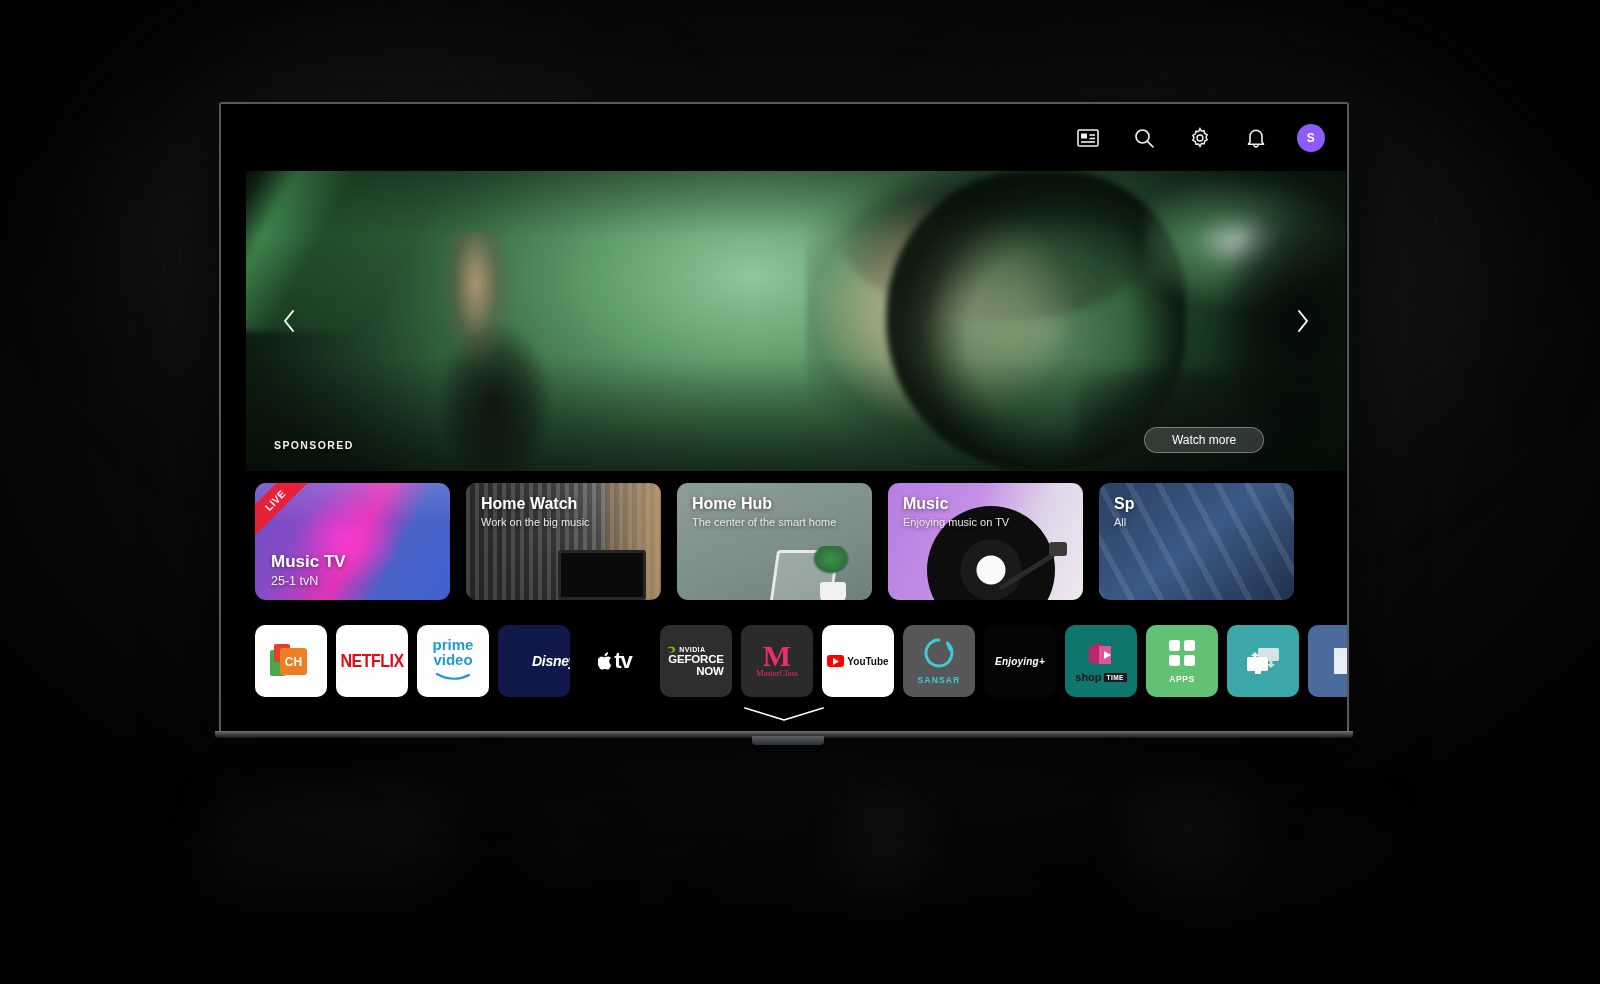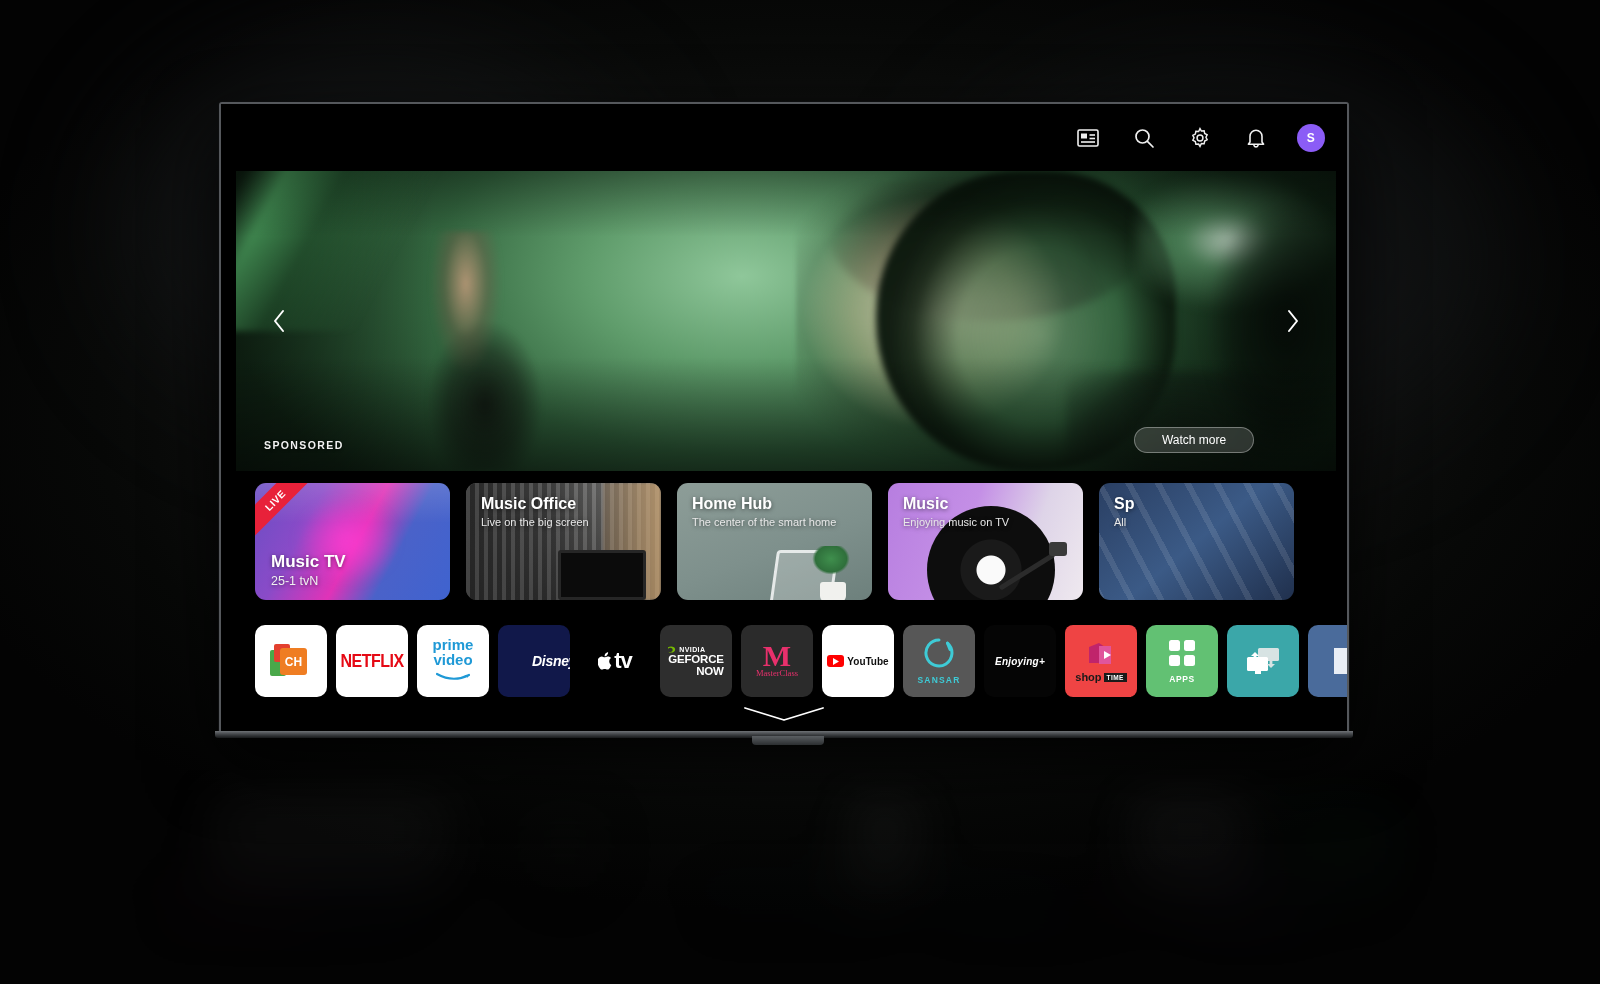--- a/index.html
+++ b/index.html
@@ -66,21 +66,21 @@
   #avatar {
     width:28px; height:28px; border-radius:50%;
     background:#8b5cf6; color:#fff;
     display:flex; align-items:center; justify-content:center;
     font-size:12px; font-weight:700; letter-spacing:.3px;
     cursor:pointer;
   }
 
   
   #hero {
-    position:absolute; left:15px; top:67px; width:1100px; height:300px;
+    position:absolute; left:25px; top:67px; width:1100px; height:300px;
     overflow:hidden; background:#0c170c;
   }
   #hero-img { position:absolute; inset:0; overflow:hidden; }
 
   
   .h-bg {
     position:absolute; inset:0;
     background:
       radial-gradient(ellipse 520px 300px at 46% 35%, #8fc79a 0%, #5f9c6b 30%, #33663f 60%, #17331d 100%),
       #16301b;
@@ -254,21 +254,21 @@
   #app-ch    { background:#fff; }
   #app-netflix { background:#fff; }
   #app-prime { background:#fff; }
   #app-disney { background:#11184a; }
   #app-appletv { background:#000; }
   #app-geforce { background:#2e2e2e; }
   #app-master { background:#2b2b2b; }
   #app-youtube { background:#fff; }
   #app-sansar { background:#575757; }
   #app-lesmills { background:#050505; }
-  #app-shoptime { background:#ef4444;border-radius:8px; }
+  #app-shoptime { background:#0f766e; }
   #app-apps { background:#62c173; }
   #app-screenshare { background:#3ba7a9; }
   #app-more { background:#4a6b9b; }
 
   .ch-wrap { position:relative; width:42px; height:38px; }
   .ch-g { position:absolute; left:0; top:8px; width:16px; height:26px; background:#4aa84a; border-radius:2px; }
   .ch-r { position:absolute; left:4px; top:2px; width:16px; height:18px; background:#e3402f; border-radius:2px; }
   .ch-o { position:absolute; left:10px; top:6px; width:27px; height:27px; background:#ef7d22; border-radius:3px; display:flex; align-items:center; justify-content:center; color:#fff; font-size:12px; font-weight:700; }
 
   .nf { color:#e50914; font-size:16px; font-weight:800; letter-spacing:-.5px; transform:scaleY(1.18); }
@@ -400,22 +400,22 @@
           <div class="c">25-1  tvN</div>
         </div>
       </div>
 
       <div class="tile" id="tile-office">
         <div class="wall"></div>
         <div class="slats"></div>
         <div class="wood"></div>
         <div class="mon"></div>
         <div class="tile-txt">
-          <div class="tile-title">Music Office</div>
-          <div class="tile-sub">Live on the big screen</div>
+          <div class="tile-title">Home Watch</div>
+          <div class="tile-sub">Work on the big music</div>
         </div>
       </div>
 
       <div class="tile" id="tile-hub">
         <div class="chair"></div>
         <div class="plant"></div>
         <div class="pot"></div>
         <div class="tile-txt">
           <div class="tile-title">Home Hub</div>
           <div class="tile-sub">The center of the smart home</div>

